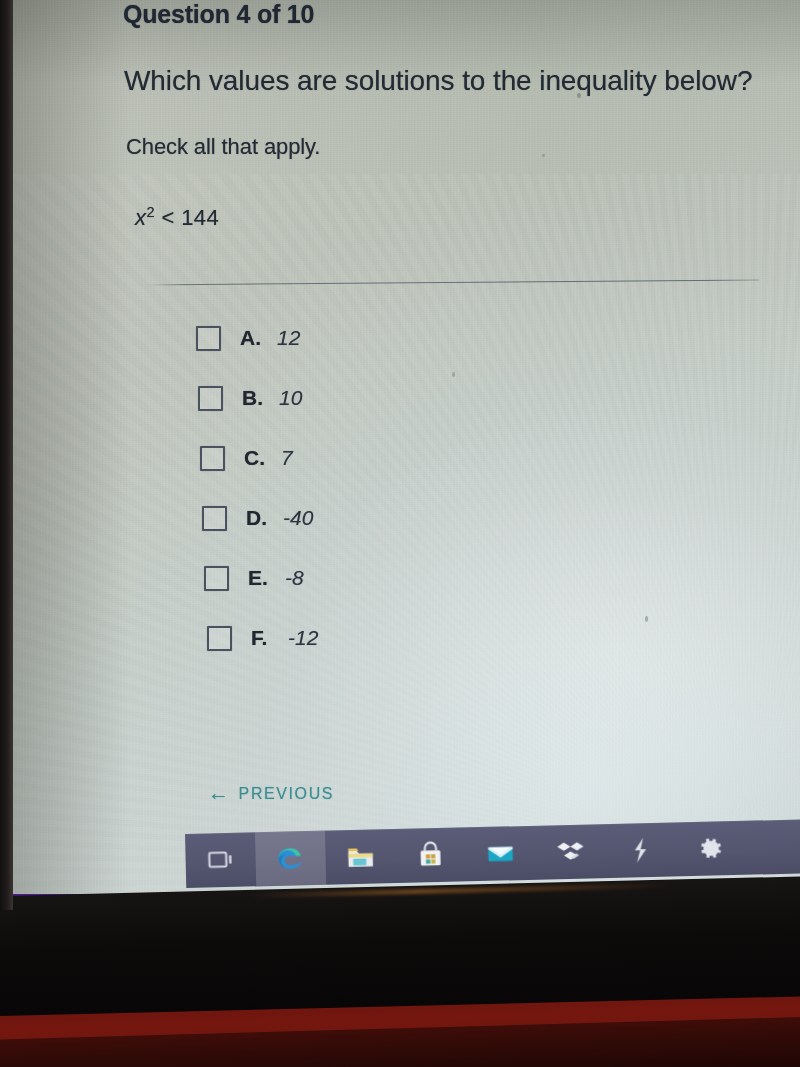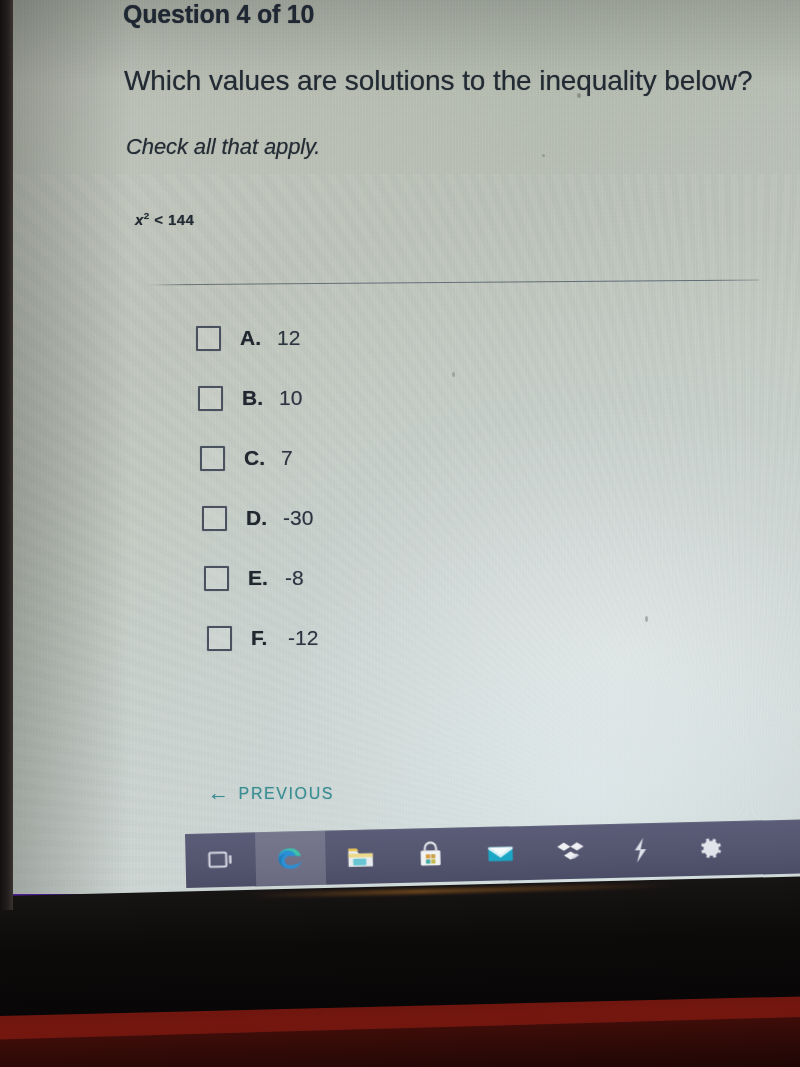--- a/index.html
+++ b/index.html
@@ -166,35 +166,33 @@
     font-size: 28px;
     color: #222a33;
     letter-spacing: -0.1px;
     text-shadow: 0 0 1.0px rgba(35,42,52,0.55);
   }
   .q-subprompt {
     position: absolute;
     left: 115px;
     top: 140px;
     font-size: 22px;
-    font-style: italic;
     color: #232b34;
     letter-spacing: -0.1px;
     text-shadow: 0 0 1.0px rgba(35,42,52,0.5);
   }
   .q-expr {
     position: absolute;
     left: 124px;
-    top: 216px;
-    font-size: 15px;
+    top: 210px;
+    font-size: 22px;
     color: #222a33;
     letter-spacing: 0.4px;
     text-shadow: 0 0 1.0px rgba(35,42,52,0.5);
     white-space: nowrap;
-    font-weight: bold;
   }
   .q-expr .var { font-style: italic; }
   .q-expr sup { font-size: 0.66em; }
 
   .divider {
     position: absolute;
     left: 136px;
     top: 288px;
     width: 612px;
     height: 1px;
@@ -230,20 +228,21 @@
     font-weight: bold;
     color: #20272f;
     width: 28px;
     text-shadow: 0 0 0.9px rgba(35,42,52,0.55);
   }
   .option .opt-value {
     margin-left: 9px;
     font-size: 21px;
     color: #2b3440;
     text-shadow: 0 0 0.9px rgba(40,48,58,0.4);
+    font-style: italic;
   }
   
   .option:nth-child(1) { margin-left: 0px; }
   .option:nth-child(2) { margin-left: 2px; }
   .option:nth-child(3) { margin-left: 4px; }
   .option:nth-child(4) { margin-left: 6px; }
   .option:nth-child(5) { margin-left: 8px; }
   .option:nth-child(6) { margin-left: 11px; }
 
   .prev-button {
@@ -345,21 +344,21 @@
             <span class="opt-value">10</span>
           </div>
           <div class="option">
             <div class="checkbox"></div>
             <span class="opt-letter">C.</span>
             <span class="opt-value">7</span>
           </div>
           <div class="option">
             <div class="checkbox"></div>
             <span class="opt-letter">D.</span>
-            <span class="opt-value">-30</span>
+            <span class="opt-value">-40</span>
           </div>
           <div class="option">
             <div class="checkbox"></div>
             <span class="opt-letter">E.</span>
             <span class="opt-value">-8</span>
           </div>
           <div class="option">
             <div class="checkbox"></div>
             <span class="opt-letter">F.</span>
             <span class="opt-value">-12</span>

